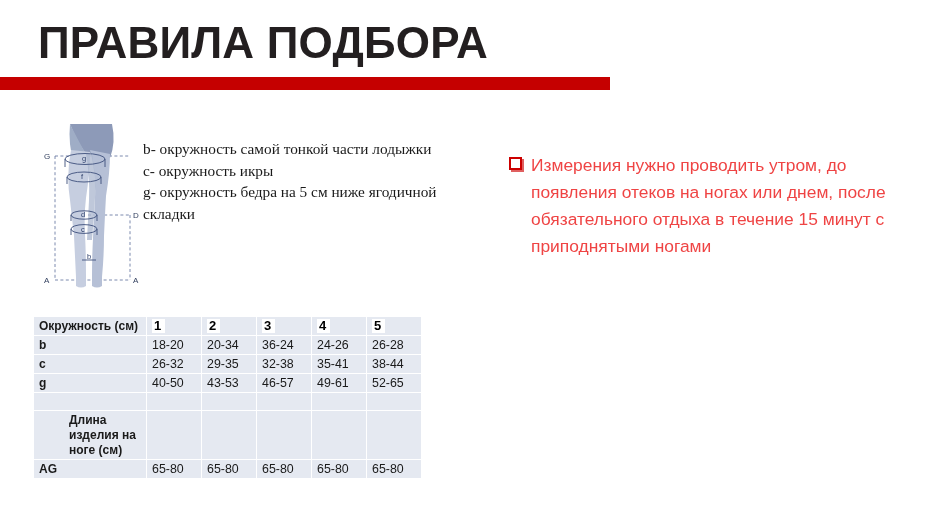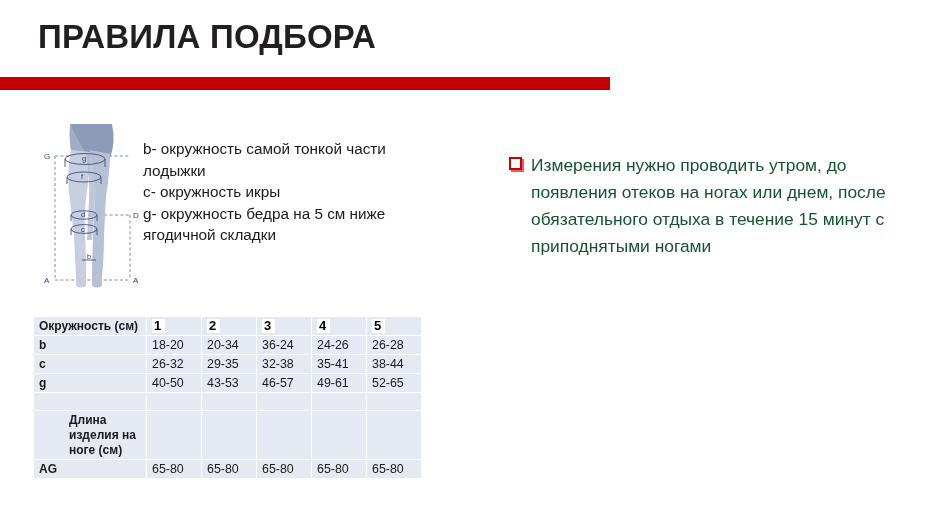--- a/index.html
+++ b/index.html
@@ -14,21 +14,21 @@
     color: #231f20;
     overflow: hidden;
     position: relative;
   }
 
   
   .slide-title {
     position: absolute;
     left: 38px;
     top: 18px;
-    font-size: 33px;
+    font-size: 44px;
     font-weight: bold;
     letter-spacing: 0.2px;
     color: #231f20;
     white-space: nowrap;
   }
   .title-rule {
     position: absolute;
     left: 0px;
     top: 77px;
     width: 610px;
@@ -51,21 +51,21 @@
   
   .legend-block {
     position: absolute;
     left: 143px;
     top: 138px;
     width: 296px;
     font-size: 15.3px;
     line-height: 21.5px;
     color: #1a1a1a;
   }
-  .legend-line { white-space: normal; }
+  .legend-line { white-space: normal; font-family: Liberation Serif, serif; }
 
   
   .bullet-block {
     position: absolute;
     left: 509px;
     top: 152px;
     width: 400px;
     display: flex;
     align-items: flex-start;
   }
@@ -76,21 +76,21 @@
     margin-top: 5px;
     margin-right: 9px;
     border: 2.5px solid #cc0000;
     background: #ffffff;
     box-shadow: 2px 2px 0 0 #e06060;
     box-sizing: border-box;
   }
   .bullet-text {
     font-size: 17.4px;
     line-height: 27px;
-    color: #14532d;
+    color: #ef4444;
   }
 
   
   .size-table {
     position: absolute;
     left: 33px;
     top: 316px;
     width: 384px;
     border-collapse: separate;
     border-spacing: 1.5px;

